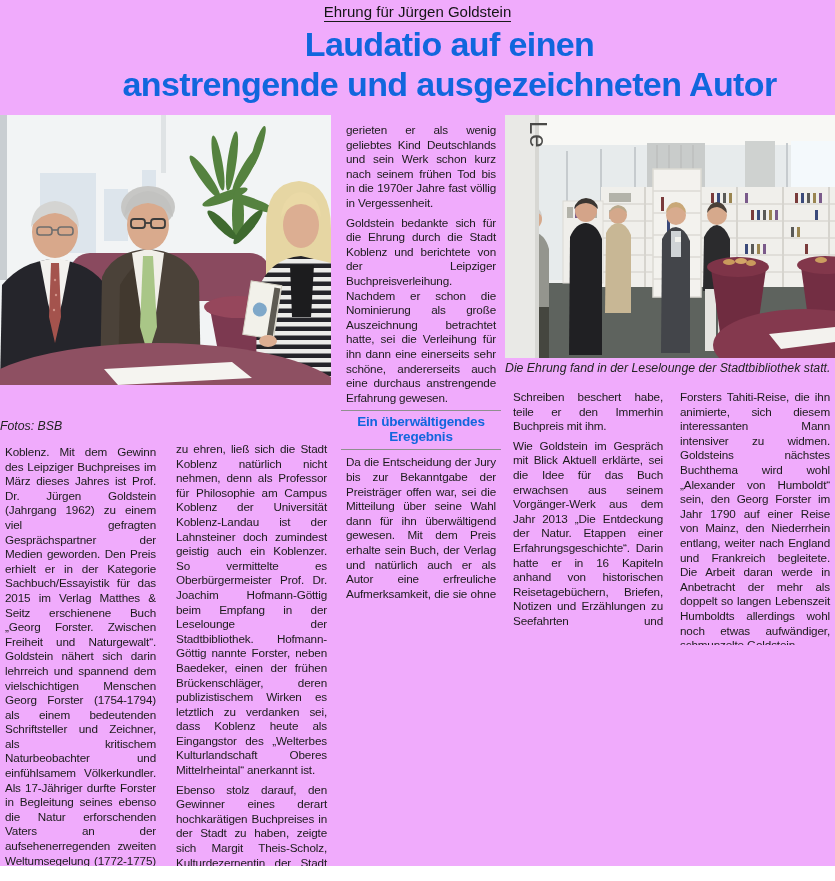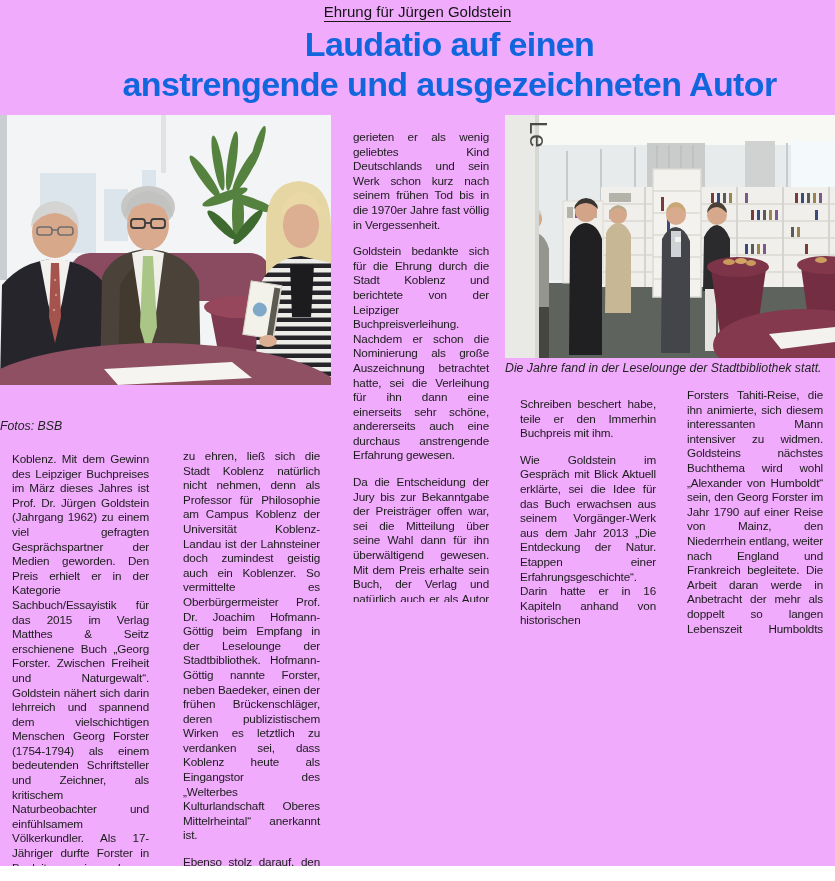--- a/index.html
+++ b/index.html
@@ -22,21 +22,21 @@
   .photo svg { display:block; width:100%; height:100%; }
   .caption {
     position:absolute; font-style:italic; font-size:12.3px; line-height:15px;
     color:#242424; text-align:justify;
   }
   .credit { }
   .col {
     position:absolute; font-size:11.7px; line-height:14.6px; letter-spacing:-0.15px;
     text-align:justify; color:#1b1b1b; overflow:hidden; hyphens:auto;
   }
-  .col p { margin:12px; }
+  .col p { margin:5px; }
   .lead { font-weight:normal; }
   .subhead {
     margin:5px 0 4px 0; padding:4px 0 5px 0;
     border-top:1px solid #8f8f8f; border-bottom:1px solid #8f8f8f;
     color:#1166dd; font-weight:bold; font-size:13.5px; text-align:center;
     letter-spacing:-0.2px;
   }
   .signature { text-align:right; margin-top:27px; padding-right:6px; }
 </style>
 </head>
@@ -287,41 +287,42 @@
         <path d="M264 219 L330 212 L330 227 L276 234 Z" fill="#f3f2ee"></path>
       </g>
       <g>
         <rect x="0" y="0" width="34" height="243" fill="#e9e9e6"></rect>
         <rect x="30" y="0" width="4" height="243" fill="#d7d7d3"></rect>
         <text transform="translate(25 6) rotate(90)" font-size="24" fill="#4a4a48" font-family="Liberation Sans, sans-serif">Le</text>
       </g>
     </svg>
   </div>
 
-  <div class="caption" style="left:505px;top:361px;width:330px;text-align:left">Die Jahre fand in der Leselounge der Stadtbibliothek statt.</div>
+  <div class="caption" style="left:505px;top:361px;width:330px;text-align:left">Die Ehrung fand in der Leselounge der Stadtbibliothek statt.</div>
 
   <div class="col" style="left:0;top:440px;width:161px;height:441px">
     <p><strong class="lead">Koblenz.</strong> <span>Mit dem Gewinn des Leipziger Buchpreises im März dieses Jahres ist Prof. Dr. Jürgen Goldstein (Jahrgang 1962) zu einem viel gefragten Gesprächspartner der Medien geworden. Den Preis erhielt er in der Kategorie Sachbuch/Essayistik für das 2015 im Verlag Matthes &amp; Seitz erschienene Buch „Georg Forster. Zwischen Freiheit und Naturgewalt“. Goldstein nähert sich darin lehrreich und spannend dem vielschichtigen Menschen Georg Forster (1754-1794) als einem bedeutenden Schriftsteller und Zeichner, als kritischem Naturbeobachter und einfühlsamem Völkerkundler. Als 17-Jähriger durfte Forster in Begleitung seines ebenso die Natur erforschenden Vaters an der aufsehenerregenden zweiten Weltumsegelung (1772-1775) von James Cook teilnehmen, die von England aus in die Südsee führte. Zwei Jahre später publizierte der Deutsche seinen 1000-seitigen Bericht „Reise um die Welt“ mit detaillierten und ungeschönten Darstellungen der Reise und der Begegnung mit den fremden Kulturen.</span></p>
 
   </div>
 
   <div class="col" style="left:171px;top:437px;width:161px;height:441px">
     <p>zu ehren, ließ sich die Stadt Koblenz natürlich nicht nehmen, denn als Professor für Philosophie am Campus Koblenz der Universität Koblenz-Landau ist der Lahnsteiner doch zumindest geistig auch ein Koblenzer. So vermittelte es Oberbürgermeister Prof. Dr. Joachim Hofmann-Göttig beim Empfang in der Leselounge der Stadtbibliothek. Hofmann-Göttig nannte Forster, neben Baedeker, einen der frühen Brückenschläger, deren publizistischem Wirken es letztlich zu verdanken sei, dass Koblenz heute als Eingangstor des „Welterbes Kulturlandschaft Oberes Mittelrheintal“ anerkannt ist.</p>
     <p>Ebenso stolz darauf, den Gewinner eines derart hochkarätigen Buchpreises in der Stadt zu haben, zeigte sich Margit Theis-Scholz, Kulturdezernentin der Stadt Koblenz. Goldstein, zu dessen Forschungsgebieten die Geschichte der Naturwahrnehmung gehört, habe Forster mit diesem Buch, in dem er sich mit Tagebucheintragungen Forsters und naturwissenschaftlichen Aspekten gleichermaßen auseinandersetzt, einmal wieder zurück ins allgemeine Gedächtnis gerufen. Immerhin</p>
   </div>
 
   <div class="col" style="left:341px;top:118px;width:160px;height:484px">
     <p>gerieten er als wenig geliebtes Kind Deutschlands und sein Werk schon kurz nach seinem frühen Tod bis in die 1970er Jahre fast völlig in Vergessenheit.</p>
     <p>Goldstein bedankte sich für die Ehrung durch die Stadt Koblenz und berichtete von der Leipziger Buchpreisverleihung. Nachdem er schon die Nominierung als große Auszeichnung betrachtet hatte, sei die Verleihung für ihn dann eine einerseits sehr schöne, andererseits auch eine durchaus anstrengende Erfahrung gewesen.</p>
+    <div class="subhead">Ein überwältigendes Eregebnis</div>
     <p>Da die Entscheidung der Jury bis zur Bekanntgabe der Preisträger offen war, sei die Mitteilung über seine Wahl dann für ihn überwältigend gewesen. Mit dem Preis erhalte sein Buch, der Verlag und natürlich auch er als Autor eine erfreuliche Aufmerksamkeit, die sie ohne ihn sicher nicht erfahren hätten. Aber ohne „Forsters Steilvorlage“ wäre das Buch über das 39-jährige Leben dieses wahren, auch politisch stark engagierten Weltbürgers nicht entstanden. Er habe ihn als einen begnadeten Autor und grandiosen Erzähler erfahren und zitiere ihn daher gerne und „maßlos“. Weil Forsters Buch ihm den nötigen Rückenwind zum</p>
   </div>
 
   <div class="col" style="left:508px;top:385px;width:160px;height:245px">
     <p>Schreiben beschert habe, teile er den Immerhin Buchpreis mit ihm.</p>
     <p>Wie Goldstein im Gespräch mit Blick Aktuell erklärte, sei die Idee für das Buch erwachsen aus seinem Vorgänger-Werk aus dem Jahr 2013 „Die Entdeckung der Natur. Etappen einer Erfahrungsgeschichte“. Darin hatte er in 16 Kapiteln anhand von historischen Reisetagebüchern, Briefen, Notizen und Erzählungen zu Seefahrten und Bergbesteigungen die sich wandelnde Wahrnehmung der Natur nachgezeichnet. Eines der Kapitel beschäftigte sich mit Georg</p>
   </div>
 
-  <div class="col" style="left:675px;top:376px;width:160px;height:260px">
+  <div class="col" style="left:675px;top:385px;width:160px;height:260px">
     <p>Forsters Tahiti-Reise, die ihn animierte, sich diesem interessanten Mann intensiver zu widmen. Goldsteins nächstes Buchthema wird wohl „Alexander von Humboldt“ sein, den Georg Forster im Jahr 1790 auf einer Reise von Mainz, den Niederrhein entlang, weiter nach England und Frankreich begleitete. Die Arbeit daran werde in Anbetracht der mehr als doppelt so langen Lebenszeit Humboldts allerdings wohl noch etwas aufwändiger, schmunzelte Goldstein.</p>
     <p class="signature">- BSB -</p>
   </div>
 
 </div>
 
 </body></html>

